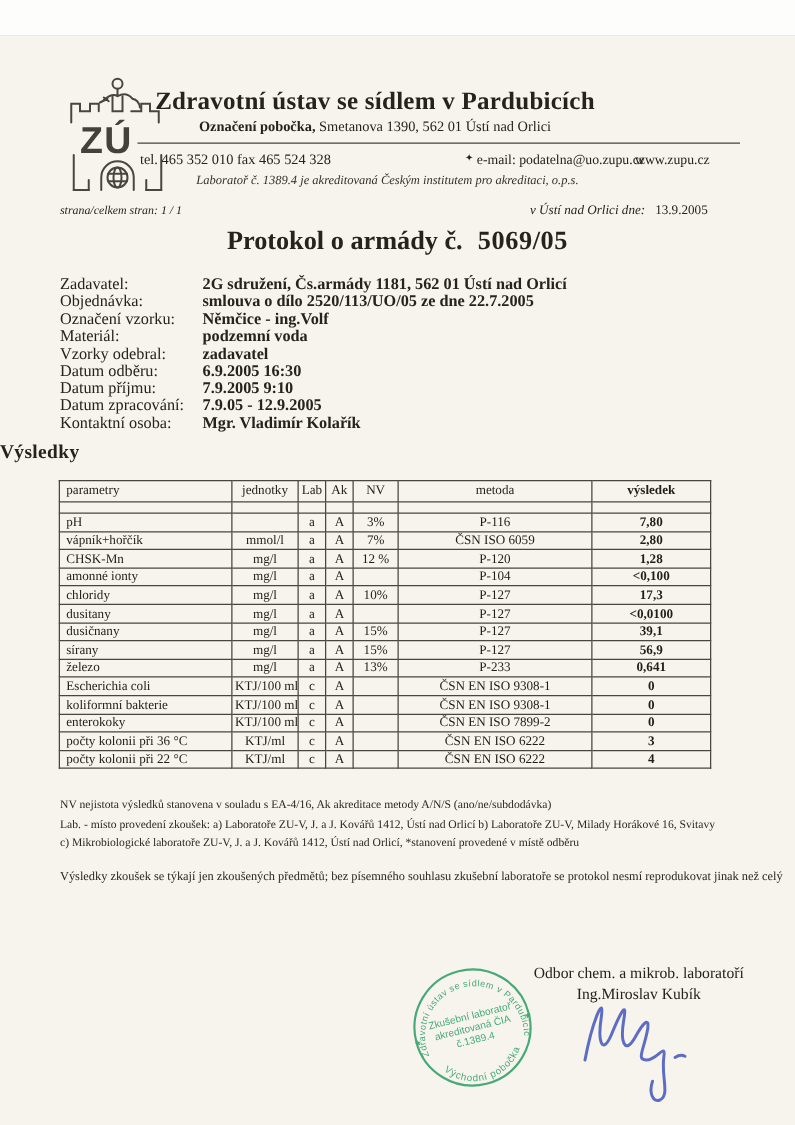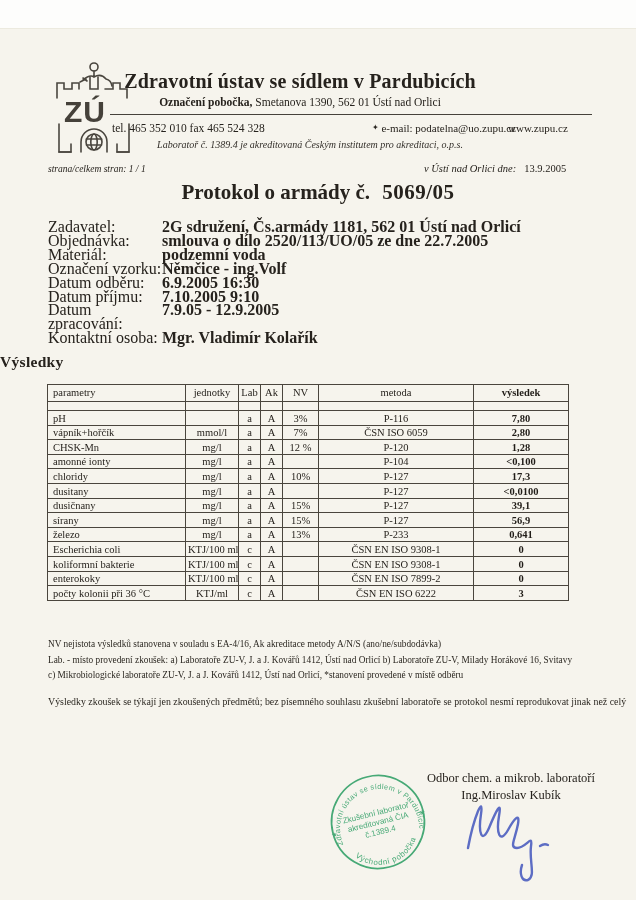--- a/index.html
+++ b/index.html
@@ -37,21 +37,21 @@
   .pages-line{left:48px;top:164px;font-style:italic;font-size:9.5px;}
   .place-date{left:424px;top:163px;font-size:10.5px;}
   .place-date .lbl{font-style:italic;}
   .place-date .dt{font-style:normal;margin-left:8px;}
 
   .doc-title{left:0;top:180px;width:636px;text-align:center;
     font-size:21px;font-weight:bold;}
   .doc-title .num{margin-left:12px;letter-spacing:.5px;}
 
   
-  .meta-list{left:48px;top:220px;width:520px;font-size:16px;}
+  .meta-list{left:48px;top:220px;width:520px;font-size:13px;}
   .meta-row{display:flex;line-height:13.9px;}
   .meta-label{width:114px;flex:none;}
   .meta-value{font-weight:bold;}
 
   .results-heading{left:0;top:353px;width:610px;
     font-size:15.5px;font-weight:bold;letter-spacing:.3px;}
 
   
   .results-table{left:47px;top:384px;}
   table{border-collapse:collapse;table-layout:fixed;width:521px;
@@ -130,34 +130,38 @@
   <div class="abs meta-list">
       <div class="meta-row">
         <span class="meta-label">Zadavatel:</span>
         <span class="meta-value">2G sdružení, Čs.armády 1181, 562 01 Ústí nad Orlicí</span>
       </div>
       <div class="meta-row">
         <span class="meta-label">Objednávka:</span>
         <span class="meta-value">smlouva o dílo 2520/113/UO/05 ze dne 22.7.2005</span>
       </div>
       <div class="meta-row">
+        <span class="meta-label">Označení vzorku:</span>
+        <span class="meta-value">Němčice - ing.Volf</span>
+      </div>
+      <div class="meta-row">
         <span class="meta-label">Materiál:</span>
         <span class="meta-value">podzemní voda</span>
       </div>
       <div class="meta-row">
-        <span class="meta-label">Označení vzorku:</span>
-        <span class="meta-value">Němčice - ing.Volf</span>
+        <span class="meta-label">Vzorky odebral:</span>
+        <span class="meta-value">zadavatel</span>
       </div>
       <div class="meta-row">
         <span class="meta-label">Datum odběru:</span>
         <span class="meta-value">6.9.2005    16:30</span>
       </div>
       <div class="meta-row">
         <span class="meta-label">Datum příjmu:</span>
-        <span class="meta-value">7.10.2005    9:10</span>
+        <span class="meta-value">7.9.2005    9:10</span>
       </div>
       <div class="meta-row">
         <span class="meta-label">Datum zpracování:</span>
         <span class="meta-value">7.9.05   - 12.9.2005</span>
       </div>
       <div class="meta-row">
         <span class="meta-label">Kontaktní osoba:</span>
         <span class="meta-value">Mgr. Vladimír Kolařík</span>
       </div>
     </div>
@@ -304,20 +308,29 @@
             <td class="c-vysledek">0</td>
           </tr>
           <tr>
             <td class="c-param">počty kolonii při 36 °C</td>
             <td class="c-jednotky">KTJ/ml</td>
             <td class="c-lab">c</td>
             <td class="c-ak">A</td>
             <td class="c-nv"></td>
             <td class="c-metoda">ČSN EN ISO 6222</td>
             <td class="c-vysledek">3</td>
+          </tr>
+          <tr>
+            <td class="c-param">počty kolonii při 22 °C</td>
+            <td class="c-jednotky">KTJ/ml</td>
+            <td class="c-lab">c</td>
+            <td class="c-ak">A</td>
+            <td class="c-nv"></td>
+            <td class="c-metoda">ČSN EN ISO 6222</td>
+            <td class="c-vysledek">4</td>
           </tr>
         </tbody>
     </table>
   </div>
 
   <div class="abs footnote fn1">NV nejistota výsledků stanovena v souladu s EA-4/16, Ak akreditace metody A/N/S (ano/ne/subdodávka)</div>
   <div class="abs footnote fn2">Lab. - místo provedení zkoušek:  a) Laboratoře ZU-V, J. a J. Kovářů 1412, Ústí nad Orlicí   b) Laboratoře ZU-V, Milady Horákové 16, Svitavy</div>
   <div class="abs footnote fn3">c) Mikrobiologické laboratoře ZU-V, J. a J. Kovářů 1412, Ústí nad Orlicí, *stanovení provedené v místě odběru</div>
   <div class="abs disclaimer">Výsledky zkoušek se týkají jen zkoušených předmětů; bez písemného souhlasu zkušební laboratoře se protokol  nesmí reprodukovat jinak než celý</div>
 

